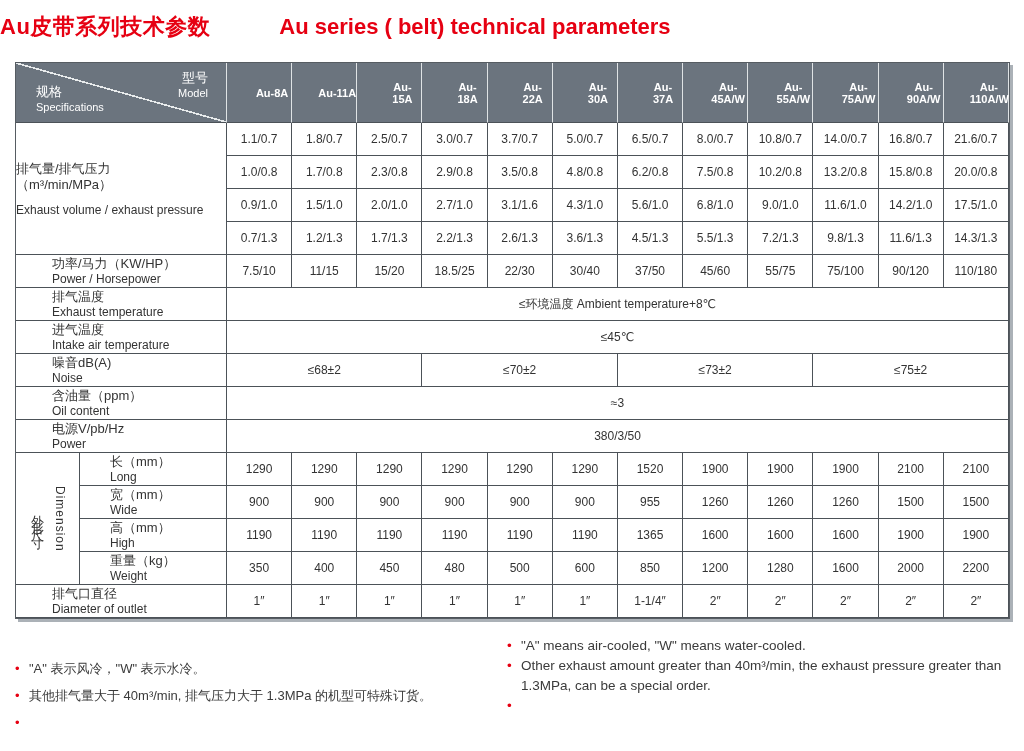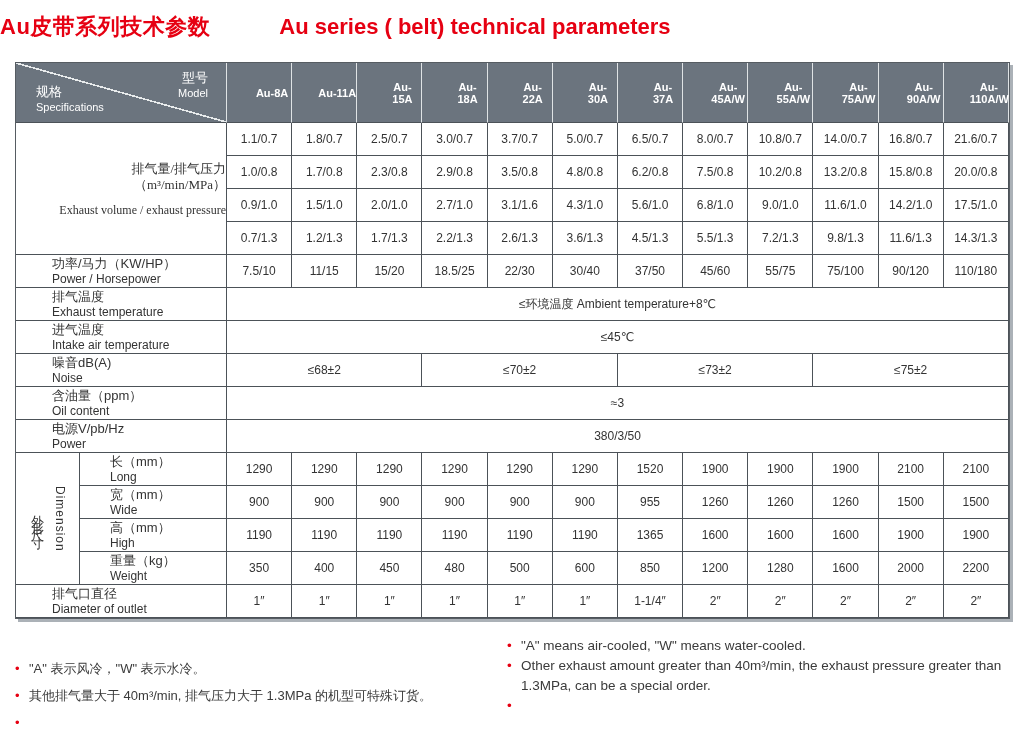--- a/index.html
+++ b/index.html
@@ -28,21 +28,21 @@
                    #e8ebec calc(50% - 0.8px),#e8ebec calc(50% + 0.8px),transparent calc(50% + 0.8px));}
   .c-tr{position:absolute;top:7px;right:18px;text-align:right;font-weight:normal;}
   .c-bl{position:absolute;left:20px;bottom:7px;text-align:left;font-weight:normal;}
   .cz{font-size:13px;line-height:16px;color:#fff;}
   .ce{font-size:11px;line-height:15px;color:#fff;}
 
   
   td.lab{text-align:left;padding-left:36px;background:#fff;}
   td.lab .lz{font-size:13px;color:var(--txt);line-height:16px;}
   td.lab .le{font-size:12px;color:var(--txt);line-height:14px;}
-  td.label-center{text-align:right;padding-left:0;font-family:Liberation Serif, serif;}
+  td.label-center{text-align:left;padding-left:0;}
   td.label-center .le{margin-top:10px;}
   td.label-sub{padding-left:30px;margin-top:21px;}
 
   
   td.val{font-size:12px;color:var(--txt);text-align:center;background:#fff;}
 
   
   td.vcell{background:#fff;}
   .vwrap{display:flex;justify-content:center;align-items:center;gap:7px;height:100%;}
   .vzh{writing-mode:vertical-rl;font-size:13px;letter-spacing:7px;color:var(--txt);}

